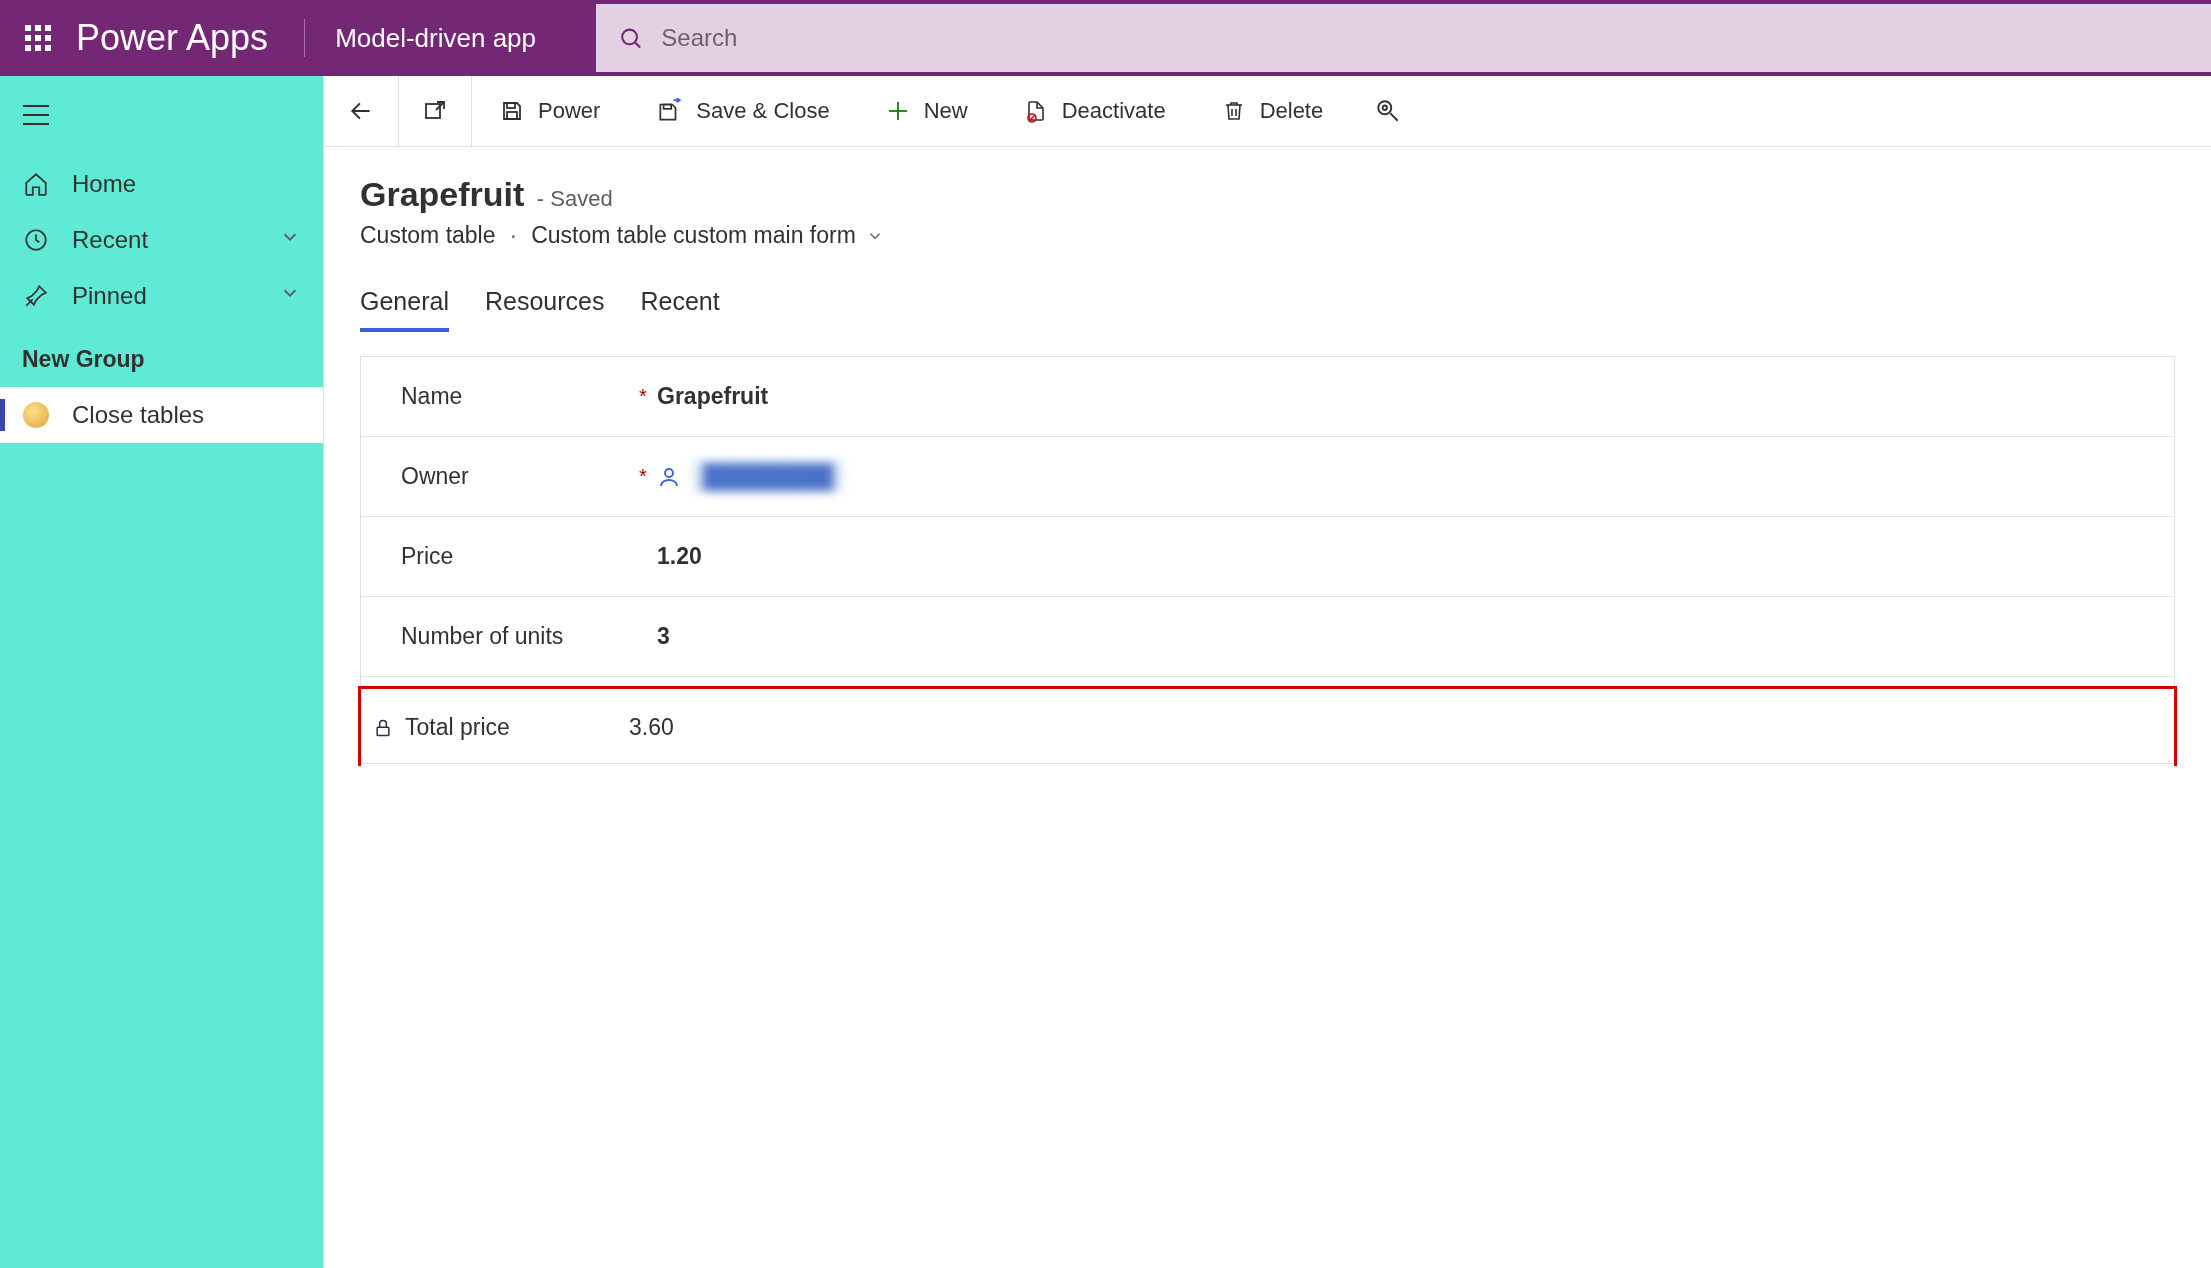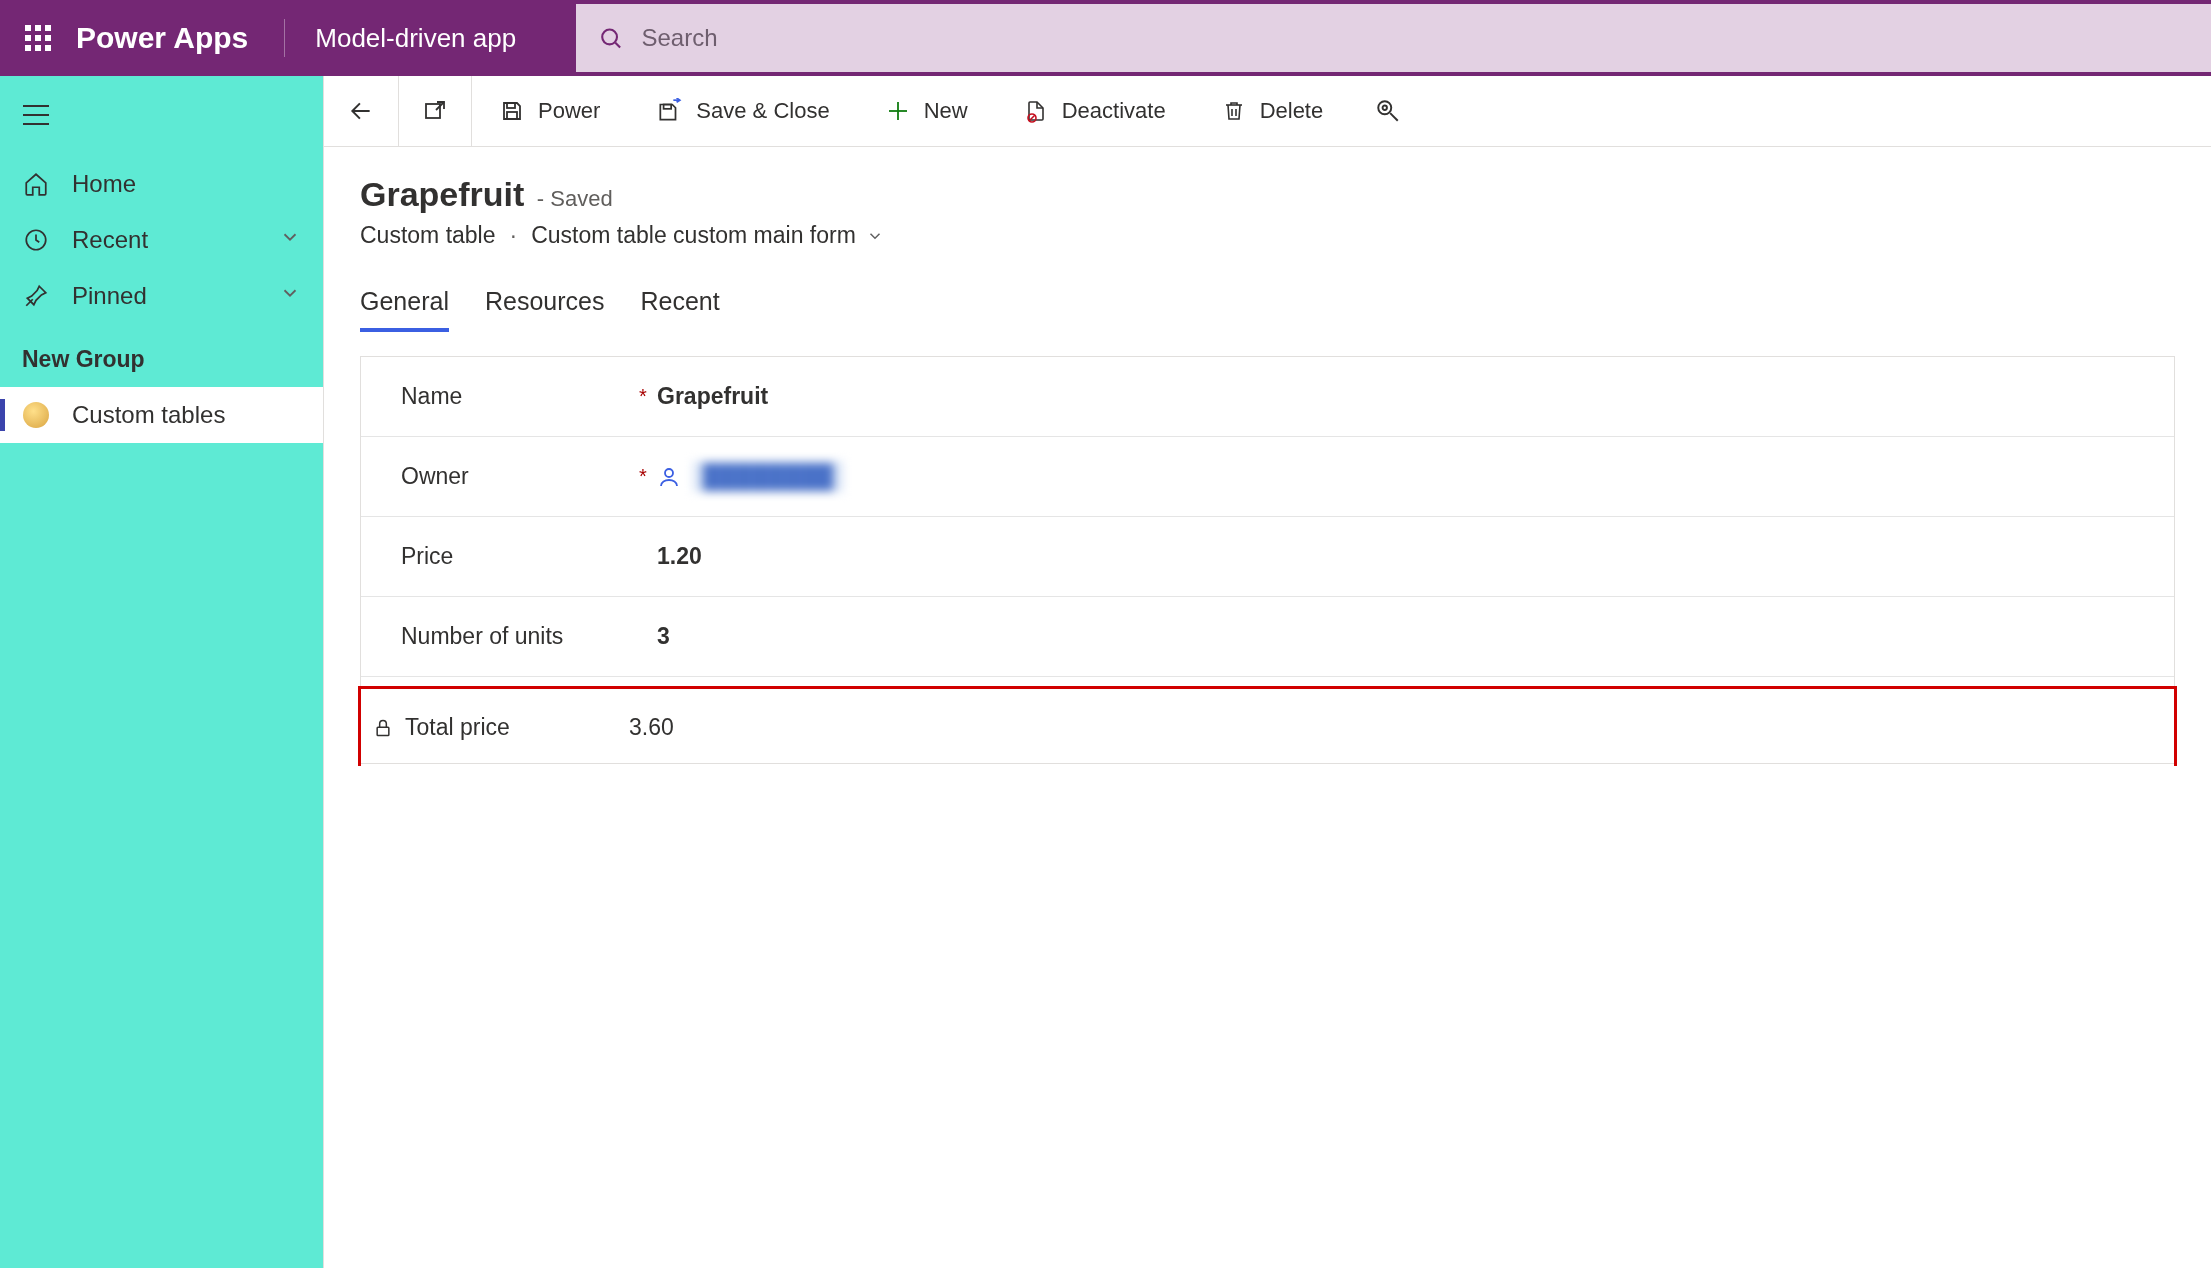--- a/index.html
+++ b/index.html
@@ -26,22 +26,22 @@
       cursor: pointer;
     }
     .waffle-grid {
       display: grid;
       grid-template-columns: repeat(3, 6px);
       grid-template-rows: repeat(3, 6px);
       gap: 4px;
     }
     .waffle-dot { width:6px; height:6px; background:#fff; }
     .brand {
-      font-size: 30px;
-      font-weight: 700;
+      font-size: 36px;
+      font-weight: 400;
       padding-right: 36px;
     }
     .header-divider {
       width: 1px;
       height: 38px;
       background: rgba(255,255,255,0.35);
       margin-right: 30px;
     }
     .app-name {
       font-size: 26px;
@@ -305,21 +305,21 @@
         <svg width="22" height="22" viewBox="0 0 24 24" fill="none" stroke="currentColor" stroke-width="2">
             <polyline points="6 9 12 15 18 9"></polyline>
           </svg>
       </span>
     </div>
     <div class="group-label">New Group</div>
     <div class="nav-item active">
       <span class="icon">
           <div class="emoji-icon"></div>
         </span>
-      <span>Custom tables</span>
+      <span>Close tables</span>
     </div>
   </div>
 
   <div class="content">
 
     <div class="cmd-row">
       <div class="cmd-btn icon-only">
         <svg width="26" height="26" viewBox="0 0 24 24" fill="none" stroke="#323130" stroke-width="1.8">
             <line x1="20" y1="12" x2="4" y2="12"></line>
             <polyline points="11 5 4 12 11 19"></polyline>

